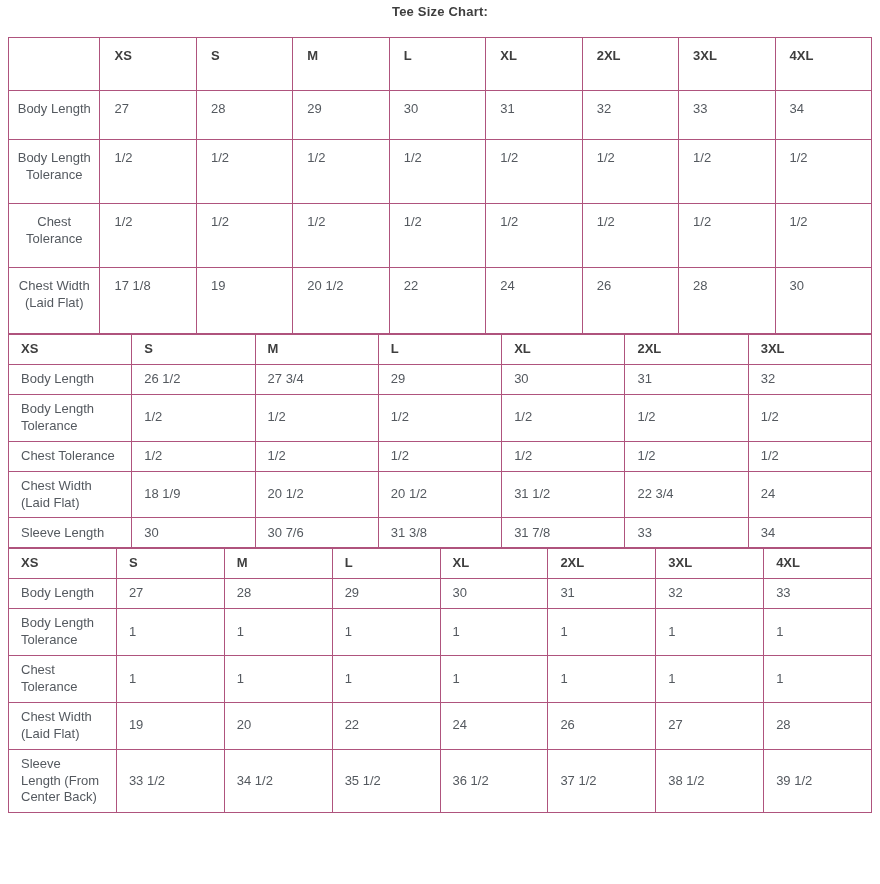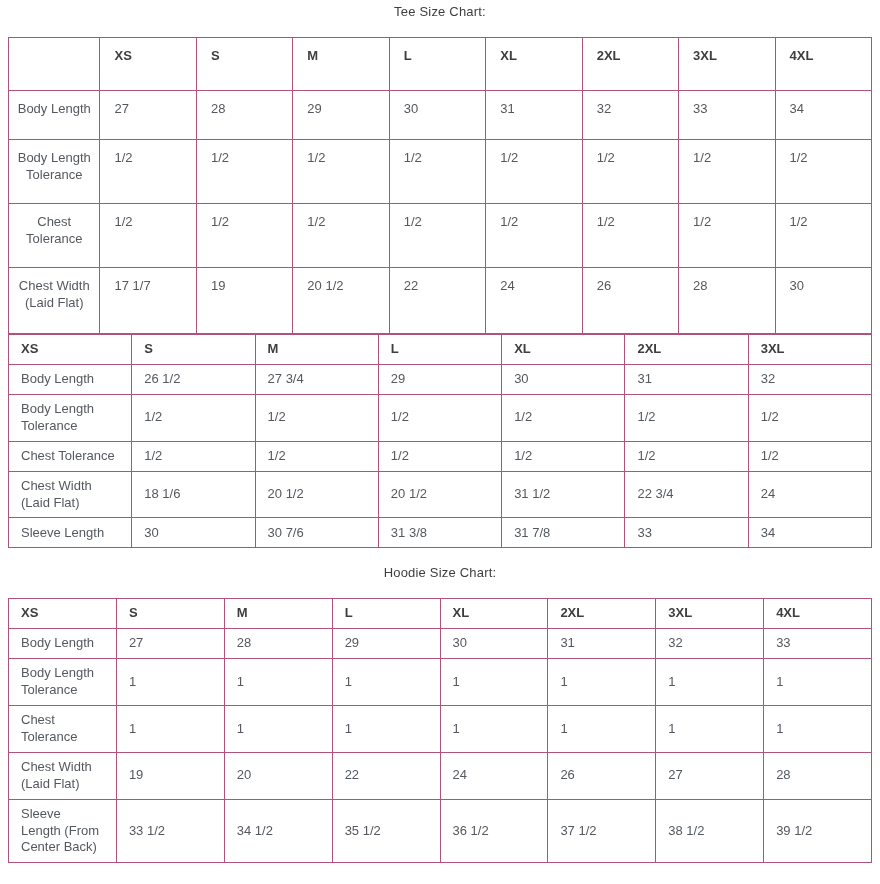--- a/index.html
+++ b/index.html
@@ -10,21 +10,21 @@
   * { box-sizing: border-box; }
   html, body {
     background: #ffffff;
     margin: 0;
     font-family: "Liberation Sans", sans-serif;
   }
   body { padding: 2px 8px 2px 8px; width: 880px; }
 
   .chart-title {
     text-align: center;
-    font-weight: normal;
+    font-weight: bold;
     font-size: 13px;
     letter-spacing: 0.2px;
     color: var(--title-color);
     margin: 17px 0 18px 0;
   }
   section:first-of-type .chart-title { margin-top: 2px; }
 
   table {
     width: 100%;
     border-collapse: collapse;
@@ -118,21 +118,21 @@
           <td>1/2</td>
           <td>1/2</td>
           <td>1/2</td>
           <td>1/2</td>
           <td>1/2</td>
           <td>1/2</td>
           <td>1/2</td>
         </tr>
         <tr>
           <td class="row-label">Chest Width (Laid Flat)</td>
-          <td>17 1/7</td>
+          <td>17 1/8</td>
           <td>19</td>
           <td>20 1/2</td>
           <td>22</td>
           <td>24</td>
           <td>26</td>
           <td>28</td>
           <td>30</td>
         </tr>
       </tbody>
     </table>
@@ -174,42 +174,41 @@
           <td class="row-label">Chest Tolerance</td>
           <td>1/2</td>
           <td>1/2</td>
           <td>1/2</td>
           <td>1/2</td>
           <td>1/2</td>
           <td>1/2</td>
         </tr>
         <tr>
           <td class="row-label">Chest Width (Laid Flat)</td>
-          <td>18 1/6</td>
+          <td>18 1/9</td>
           <td>20 1/2</td>
           <td>20 1/2</td>
           <td>31 1/2</td>
           <td>22 3/4</td>
           <td>24</td>
         </tr>
         <tr>
           <td class="row-label">Sleeve Length</td>
           <td>30</td>
           <td>30 7/6</td>
           <td>31 3/8</td>
           <td>31 7/8</td>
           <td>33</td>
           <td>34</td>
         </tr>
       </tbody>
     </table>
 </section>
 
 <section>
-  <div class="chart-title">Hoodie Size Chart:</div>
   <table class="compact">
       <thead>
         <tr>
           <th>XS</th>
           <th>S</th>
           <th>M</th>
           <th>L</th>
           <th>XL</th>
           <th>2XL</th>
           <th>3XL</th>

